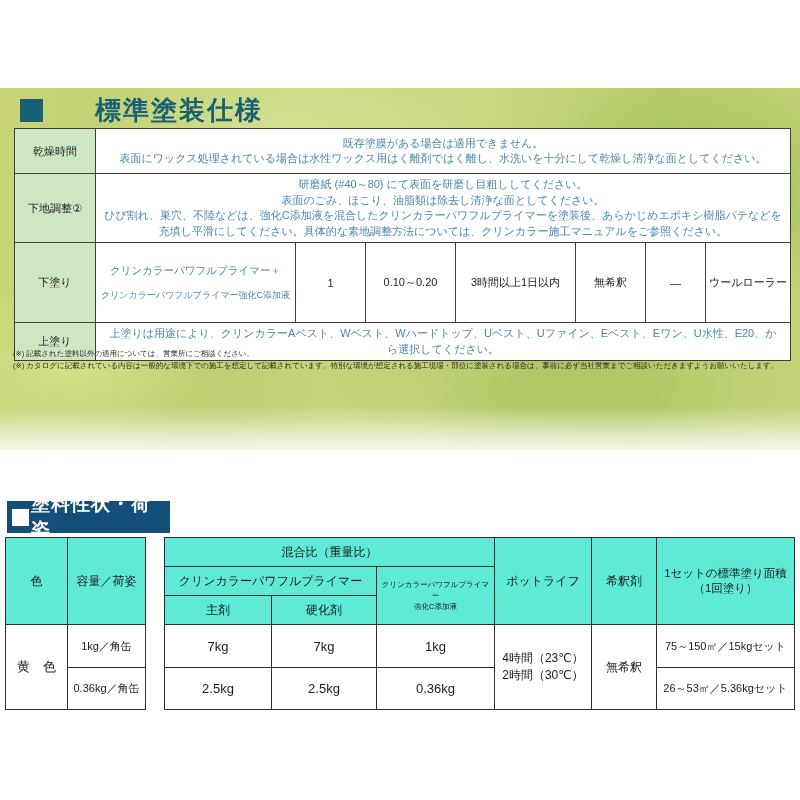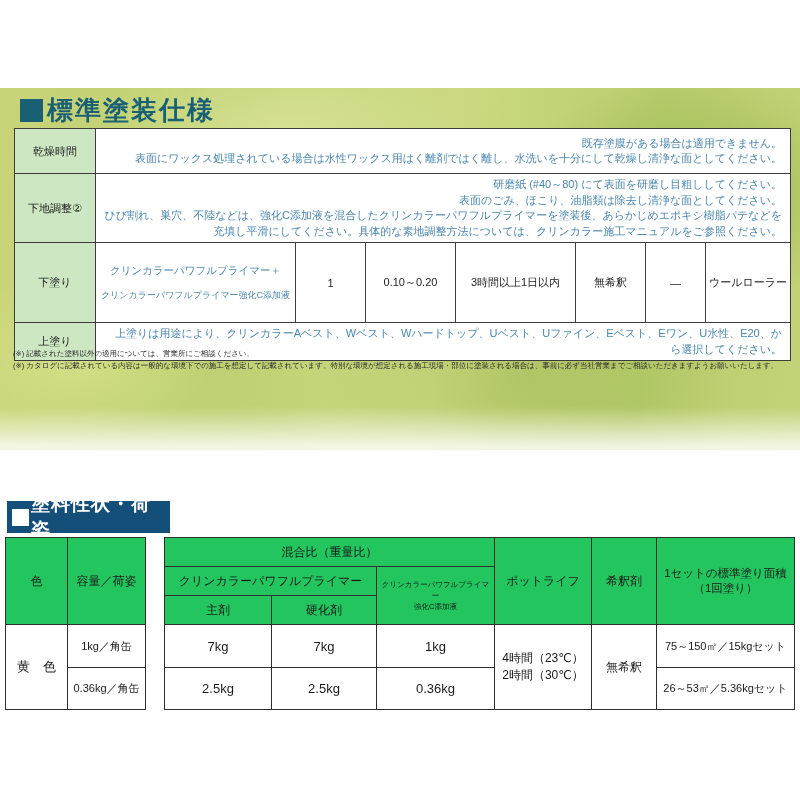--- a/index.html
+++ b/index.html
@@ -14,41 +14,41 @@
     background:
       linear-gradient(to bottom, rgba(255,255,255,0) 88%, rgba(255,255,255,0.8) 99%),
       radial-gradient(280px 160px at 88% 28%, rgba(134,168,58,0.45), transparent 70%),
       radial-gradient(300px 200px at 66% 80%, rgba(148,178,73,0.40), transparent 70%),
       radial-gradient(260px 150px at 35% 14%, rgba(236,241,176,0.55), transparent 70%),
       radial-gradient(200px 120px at 9% 75%, rgba(226,236,152,0.50), transparent 70%),
       linear-gradient(95deg,#c8d477 0%,#bed073 30%,#ccd982 55%,#b7cc6d 80%,#c3d378 100%);
   }
   .title1{
     position:absolute;left:20px;top:5px;display:flex;align-items:center;
-    font-size:26px;font-weight:bold;color:#1a6075;letter-spacing:2px;
+    font-size:26px;font-weight:bold;color:#1a6075;letter-spacing:2px;gap:48px;
   }
   .title1 .sq{width:23px;height:23px;background:#1a6075;margin-right:4px;flex:0 0 auto;}
   
   table.t1{
     position:absolute;left:14px;top:40px;border-collapse:collapse;table-layout:fixed;
     background:#ffffff;border:1.5px solid #3d3d3d;
   }
   .t1 th,.t1 td{
     border:1px solid #3d3d3d;vertical-align:middle;text-align:center;
     color:#1c1c1c;font-size:11px;font-weight:normal;white-space:pre-line;
     padding:1px 2px;box-sizing:border-box;overflow:hidden;
   }
   .t1 .g{background:#cde7c3;}
   .t1 tr.h40 > th{height:40px;}
   .t1 tr.h45 > td{height:45px;}
   .t1 tr.h68 > td{height:68px;}
   .t1 tr.h32 > td{height:32px;}
   .t1 tr.h35 > td{height:35px;}
   .t1 td.instr{
-    text-align:right;color:#4a86ae;font-size:11px;line-height:15.5px;padding:3px 8px;
+    text-align:center;color:#4a86ae;font-size:11px;line-height:15.5px;padding:3px 8px;
   }
   .t1 td.prod{padding:9px 2px;color:#4a86ae;}
   .t1 td.prod .pl1{font-size:10.5px;line-height:13px;}
   .t1 td.prod .pl2{font-size:9px;line-height:12px;}
   .t1 td.num{font-size:11px;color:#1c1c1c;}
   
   .notes{position:absolute;left:13px;top:260px;width:786px;color:#2a2a2a;}
   .note{font-size:7.5px;line-height:11.5px;white-space:nowrap;letter-spacing:0px;}
   
   .title2{
@@ -59,21 +59,21 @@
   .title2 .sq{width:17px;height:17px;background:#ffffff;margin-right:2px;flex:0 0 auto;}
   .t2wrap{position:absolute;left:5px;top:537px;display:flex;gap:18px;align-items:flex-start;}
   table.t2{
     border-collapse:collapse;table-layout:fixed;background:#ffffff;border:1.5px solid #2e2e2e;
   }
   .t2 th,.t2 td{
     border:1px solid #2e2e2e;vertical-align:middle;text-align:center;
     font-size:12px;font-weight:normal;color:#1a1a1a;white-space:pre-line;
     padding:1px 2px;box-sizing:border-box;overflow:hidden;
   }
-  .t2 th{background:#22c55e;}
+  .t2 th{background:#5eead4;}
   .t2 td{background:#ffffff;}
   .t2 tr.h87 > th{height:87px;}
   .t2 tr.h29 > th{height:29px;}
   .t2 tr.h43 > td{height:43px;}
   .t2 tr.h42 > td{height:42px;}
   .t2 th.smallhdr{font-size:7.5px;line-height:11px;}
   .t2 th.areahdr{font-size:11.5px;line-height:15px;}
   .t2 td.kg{font-size:13px;}
   .t2 td.area{font-size:11px;}
   .t2 td.colorval{font-size:13px;}

